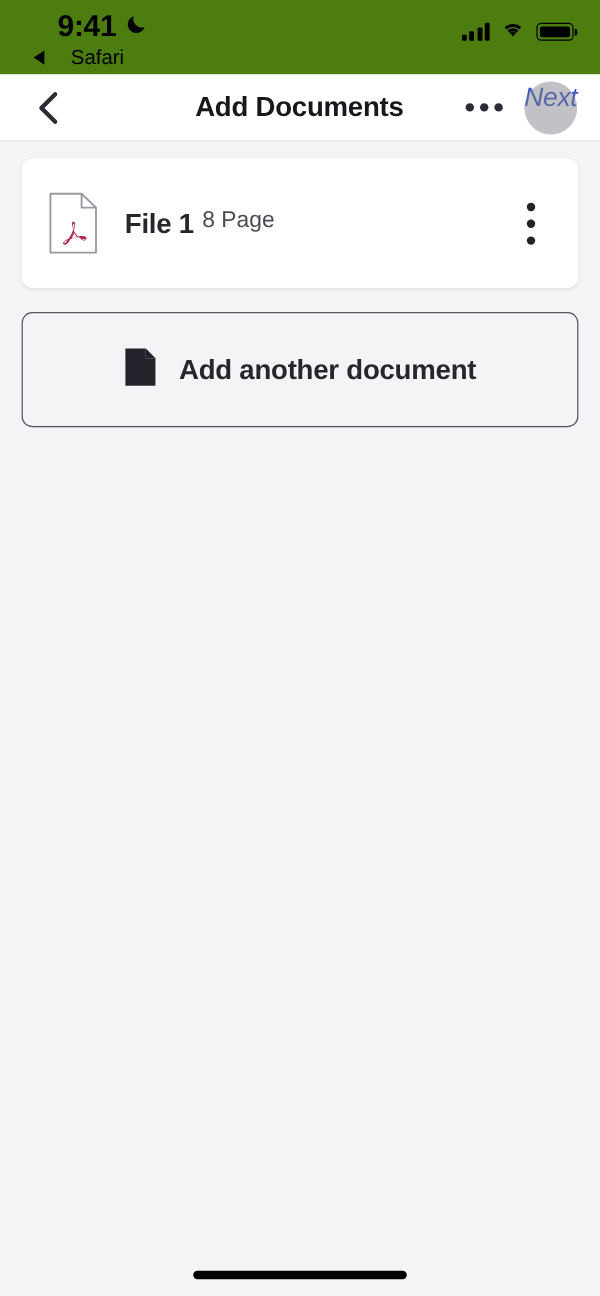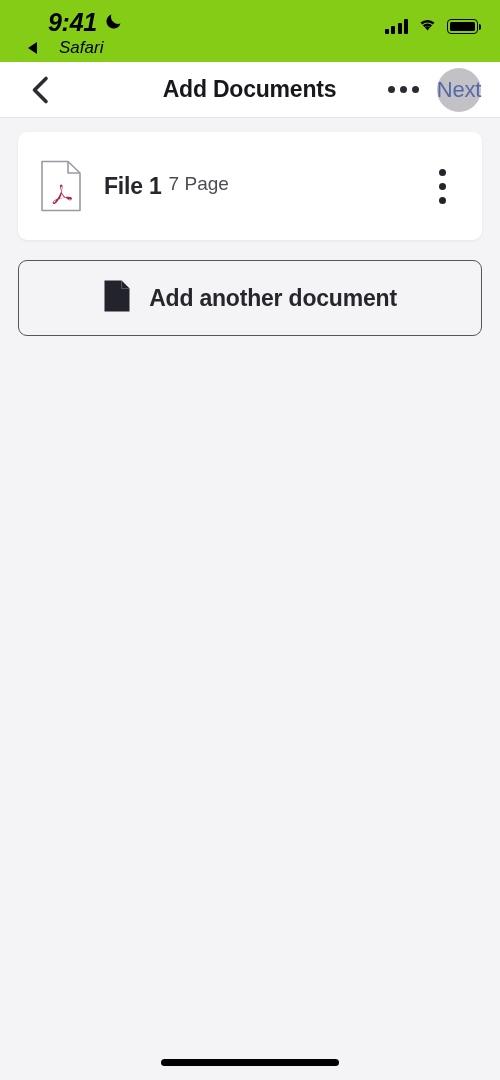--- a/index.html
+++ b/index.html
@@ -7,23 +7,22 @@
     width:500px; height:1080px;
     background:#f4f4f6;
     font-family:"Liberation Sans", sans-serif;
     -webkit-font-smoothing:antialiased;
     overflow:hidden;
   }
   .phone { position:relative; width:500px; height:1080px; background:#f4f4f6; }
 
   
   .statusbar {
-    position:relative; height:62px; background:#84cc16;
+    position:relative; height:62px; background:#4d7c0f;
     padding:10px 22px 0 26px;
-    font-style:italic;
   }
   .sb-row { display:flex; align-items:flex-start; justify-content:space-between; }
   .sb-time-wrap { display:flex; flex-direction:column; align-items:flex-start; }
   .sb-time-line { display:flex; align-items:center; gap:7px; padding-left:22px; }
   .sb-time { font-size:25px; font-weight:bold; color:#000; letter-spacing:-0.3px; line-height:1; }
   .moon-icon { display:block; }
   .sb-back-app { display:flex; align-items:center; gap:22px; margin-top:4px; padding-left:2px; }
   .sb-back-tri { width:0;height:0;border-top:6px solid transparent;border-bottom:6px solid transparent;border-right:9px solid #000; }
   .sb-back-label { font-size:17px; color:#000; line-height:1; }
   .sb-right { display:flex; align-items:center; gap:9px; padding-top:6px; }
@@ -42,21 +41,21 @@
     display:flex; align-items:center;
   }
   .nav-back { position:absolute; left:18px; top:50%; transform:translateY(-50%);
     width:44px;height:44px;display:flex;align-items:center;justify-content:center;cursor:pointer; }
   .nav-title { position:absolute; left:0; right:1px; text-align:center;
     font-size:23px; font-weight:bold; color:#17171c; letter-spacing:-0.2px; }
   .nav-right { position:absolute; right:10px; top:50%; transform:translateY(-50%);
     display:flex; align-items:center; }
   .nav-ellipsis { width:50px;height:44px;display:flex;align-items:center;justify-content:center;gap:5px;cursor:pointer; }
   .nav-ellipsis i { width:7px;height:7px;border-radius:50%;background:#2b2b33;display:block; }
-  .nav-next-wrap { position:relative; width:62px; height:44px; display:flex; align-items:center; justify-content:center; cursor:pointer; }
+  .nav-next-wrap { position:relative; width:62px; height:44px; display:flex; align-items:flex-start; justify-content:center; cursor:pointer;font-style:italic; }
   .nav-next { font-size:22px; color:#3c5bc8; letter-spacing:-0.2px; position:relative; z-index:1; }
   .tap-indicator {
     position:absolute; width:44px;height:44px;border-radius:50%;
     background:rgba(120,120,128,0.45);
     left:50%; top:50%; transform:translate(-50%,-50%);
     z-index:2; pointer-events:none;
   }
 
   
   .content { padding:14px 18px 0 18px; }
@@ -69,21 +68,21 @@
   }
   .pdf-icon { flex:0 0 auto; width:46px; margin-right:20px; display:flex; align-items:center; justify-content:center; }
   .file-texts { flex:1 1 auto; display:flex; flex-direction:row; gap:7px; }
   .file-name { font-size:23px; font-weight:bold; color:#26262c; letter-spacing:-0.2px; line-height:1.05; }
   .file-meta { font-size:19px; color:#4b4b55; line-height:1.05; }
   .kebab { flex:0 0 auto; width:40px;height:48px;display:flex;flex-direction:column;
     align-items:center;justify-content:center;gap:7px;cursor:pointer; }
   .kebab i { width:7px;height:7px;border-radius:50%;background:#23232c;display:block; }
 
   .add-btn {
-    margin-top:20px; height:76px; width:100%;
+    margin-top:20px; height:96px; width:100%;
     background:#f4f4f6; border:1.6px solid #555560; border-radius:9px;
     display:flex; align-items:center; justify-content:center; gap:18px;
     cursor:pointer;
   }
   .add-btn-label { font-size:23px; font-weight:bold; color:#26262c; letter-spacing:-0.2px; }
 
   
   .home-indicator {
     position:absolute; bottom:14px; left:50%; transform:translateX(-50%);
     width:178px; height:7px; background:#000; border-radius:4px; cursor:pointer;
@@ -160,21 +159,21 @@
       <span class="pdf-icon">
         <svg width="42" height="52" viewBox="0 0 42 52">
           <path d="M2 1.5h26L40 13v37.5H2z" fill="#fff" stroke="#9a9aa2" stroke-width="1.6" stroke-linejoin="round"></path>
           <path d="M28 1.5V13h12" fill="none" stroke="#9a9aa2" stroke-width="1.6" stroke-linejoin="round"></path>
           <path d="M21.3 24.5c-.9 0-1.4.8-1.4 1.9 0 1.3.6 2.9 1.3 4.5-1 2.8-2.5 6-3.9 7.9-2.2 1-4.1 2.2-4.6 3.4-.3.8.1 1.6 1 1.8 1.5.3 3.3-1.6 5-4.6 2-.8 4.4-1.5 6.6-1.9 1.9 1.5 3.8 2.4 5 2.4 1.1 0 1.7-.6 1.7-1.4 0-1.1-1.3-1.8-3.4-1.8-1 0-2.2.1-3.5.3-1.4-1.3-2.7-3.1-3.6-5 .6-1.9 1-3.7 1-5.1 0-1.6-.5-2.4-1.2-2.4zm.1 2c.3 0 .4.4.4 1.1 0 .8-.2 1.9-.5 3.1-.4-1.2-.6-2.3-.6-3.1 0-.7.3-1.1.7-1.1zm.1 7.2c.7 1.4 1.7 2.7 2.7 3.8-1.5.3-3.1.7-4.6 1.2 1-1.5 1.9-3.3 1.9-5zm7.3 5.5c1.2 0 2.1.3 2.1.8 0 .3-.2.5-.7.5-.7 0-1.8-.5-3-1.2.6-.1 1.1-.1 1.6-.1zM16.2 40.2c-1 1.6-2 2.6-2.5 2.5-.3-.1-.4-.4-.2-.8.3-.7 1.4-1.4 2.7-1.7z" fill="#b1244a"></path>
         </svg>
       </span>
 
       <div class="file-texts">
         <span class="file-name">File 1</span>
-        <span class="file-meta">7 Page</span>
+        <span class="file-meta">8 Page</span>
       </div>
 
       <div class="kebab">
         <i></i>
         <i></i>
         <i></i>
       </div>
     </div>
 
     <div class="add-btn">

